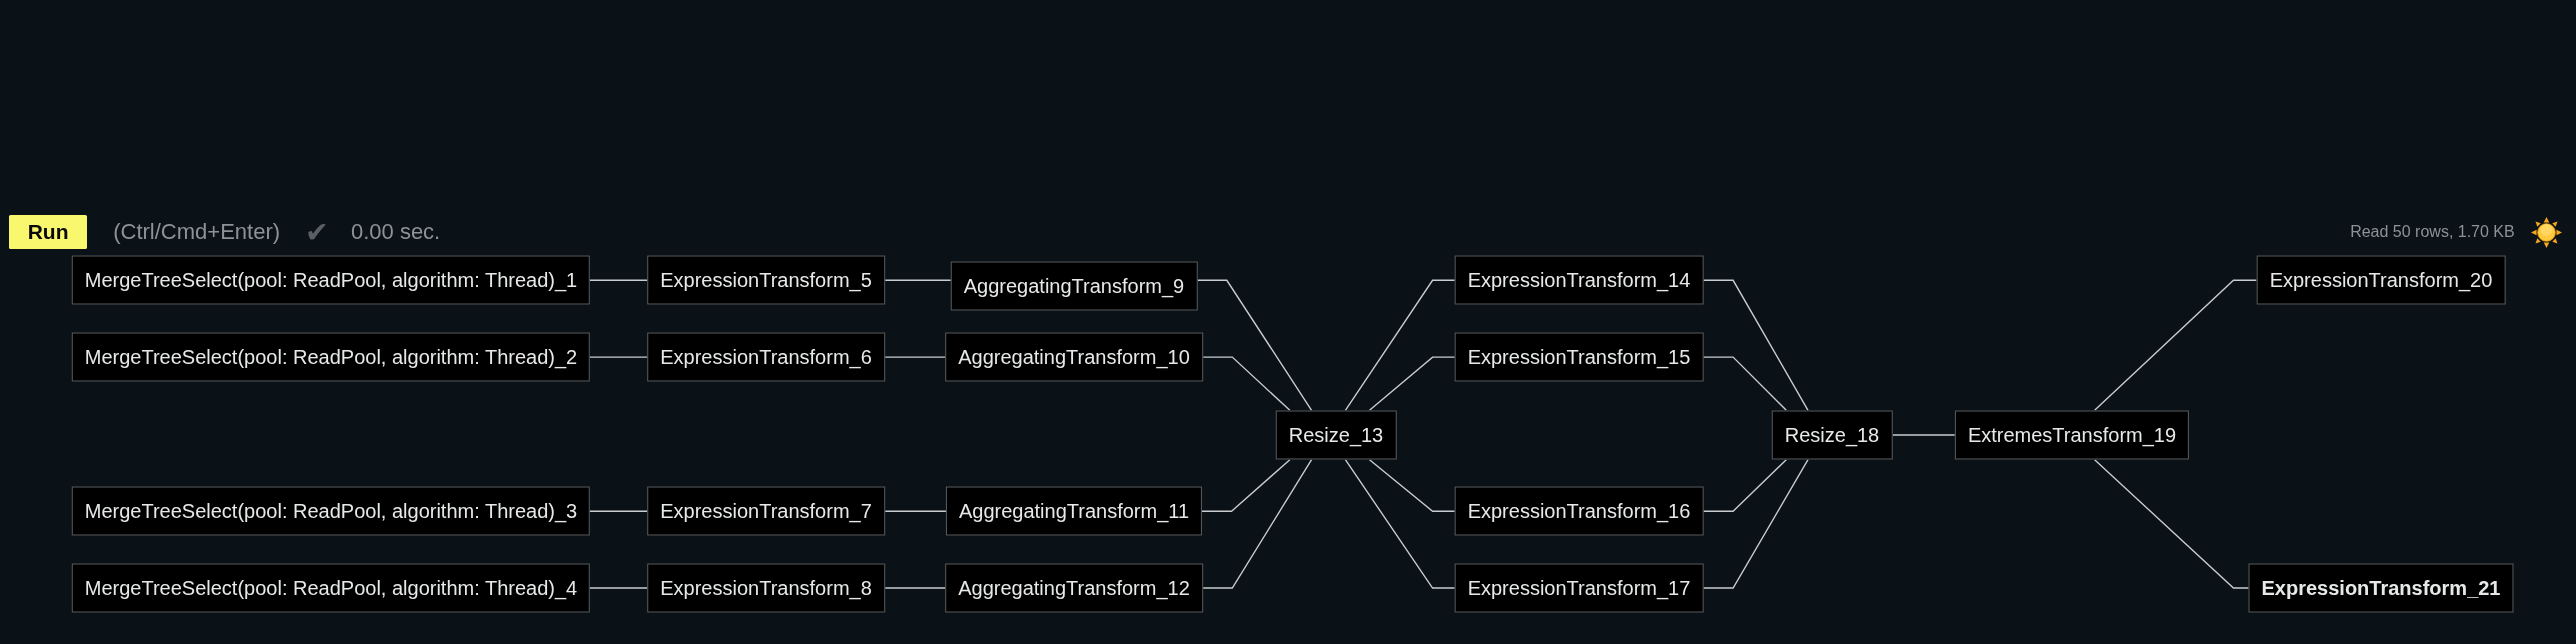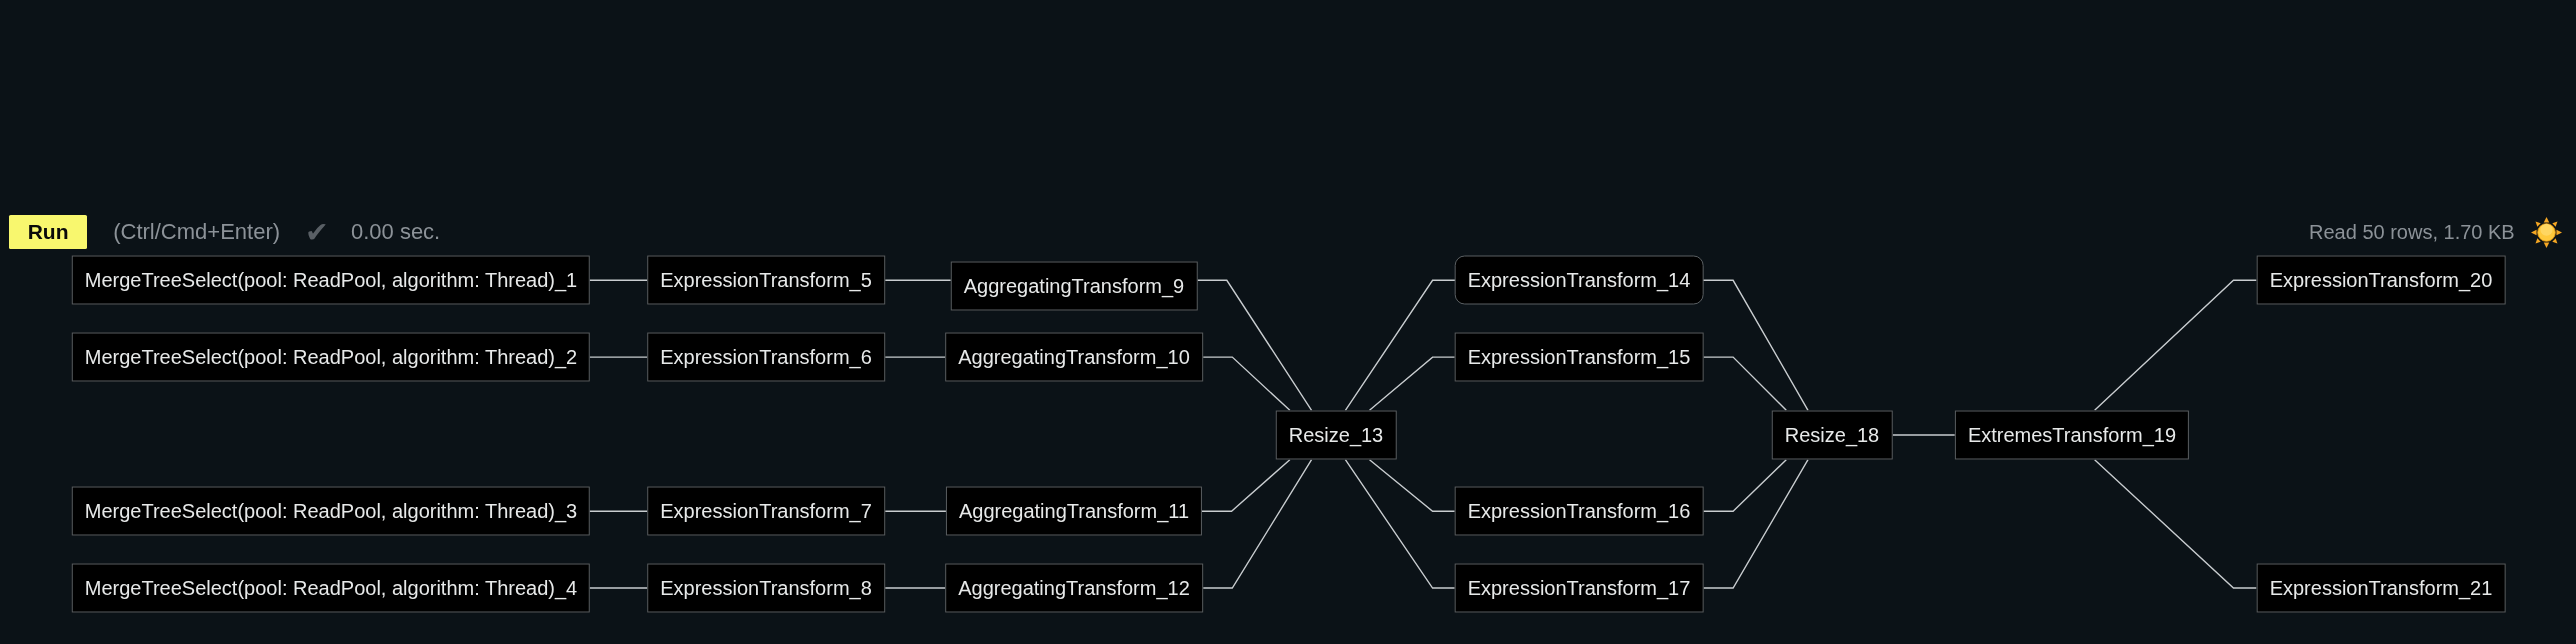--- a/index.html
+++ b/index.html
@@ -23,21 +23,21 @@
 
   
   .toolbar{position:absolute;left:9px;top:175px;right:13px;height:34px;
     display:flex;align-items:center;margin-top:40px;}
   .run-btn{height:34px;padding:0 18.7px;background:var(--run_bg);color:var(--run_text);
     border:none;border-radius:1.6px;font-family:"Liberation Sans",sans-serif;
     font-size:21px;font-weight:bold;cursor:pointer;}
   .hint{margin-left:26px;color:var(--muted);font-size:22px;}
   .check{margin-left:25px;color:var(--check);font-size:28.5px;line-height:1;}
   .elapsed{margin-left:22px;color:var(--muted);font-size:22px;}
-  .stats{margin-left:auto;color:var(--muted);font-size:20px;}
+  .stats{margin-left:auto;color:var(--muted);font-size:16px;}
   .sun{margin-left:14.3px;width:34px;height:34px;display:flex;align-items:center;
     justify-content:center;cursor:pointer;}
 
   
   #graph{position:absolute;left:0;top:0;width:2520px;height:644px;}
   #edges{position:absolute;left:0;top:0;width:2576px;height:644px;}
   .node{position:absolute;transform:translate(-50%,-50%);height:49px;line-height:46px;
     padding:0 12px;background:var(--node_bg);border:1.6px solid var(--node_border);
     color:var(--node_text);font-size:20px;white-space:nowrap;text-align:center;}
 </style>
@@ -104,25 +104,25 @@
         <div class="node" style="left: 331px; top: 588px;">MergeTreeSelect(pool: ReadPool, algorithm: Thread)_4</div>
         <div class="node" style="left: 766px; top: 280px;">ExpressionTransform_5</div>
         <div class="node" style="left: 766px; top: 357px;">ExpressionTransform_6</div>
         <div class="node" style="left: 766px; top: 511px;">ExpressionTransform_7</div>
         <div class="node" style="left: 766px; top: 588px;">ExpressionTransform_8</div>
         <div class="node" style="left: 1074px; top: 280px; margin-top: 6px;">AggregatingTransform_9</div>
         <div class="node" style="left: 1074px; top: 357px;">AggregatingTransform_10</div>
         <div class="node" style="left: 1074px; top: 511px;">AggregatingTransform_11</div>
         <div class="node" style="left: 1074px; top: 588px;">AggregatingTransform_12</div>
         <div class="node" style="left: 1336px; top: 435px;">Resize_13</div>
-        <div class="node" style="left: 1579px; top: 280px; border-radius: 10px;">ExpressionTransform_14</div>
+        <div class="node" style="left: 1579px; top: 280px;">ExpressionTransform_14</div>
         <div class="node" style="left: 1579px; top: 357px;">ExpressionTransform_15</div>
         <div class="node" style="left: 1579px; top: 511px;">ExpressionTransform_16</div>
         <div class="node" style="left: 1579px; top: 588px;">ExpressionTransform_17</div>
         <div class="node" style="left: 1832px; top: 435px;">Resize_18</div>
         <div class="node" style="left: 2072px; top: 435px;">ExtremesTransform_19</div>
         <div class="node" style="left: 2381px; top: 280px;">ExpressionTransform_20</div>
-        <div class="node" style="left: 2381px; top: 588px;">ExpressionTransform_21</div>
+        <div class="node" style="left: 2381px; top: 588px; font-weight: bold;">ExpressionTransform_21</div>
       </div>
   </div>
 
 </div>
 
 
 </body></html>

